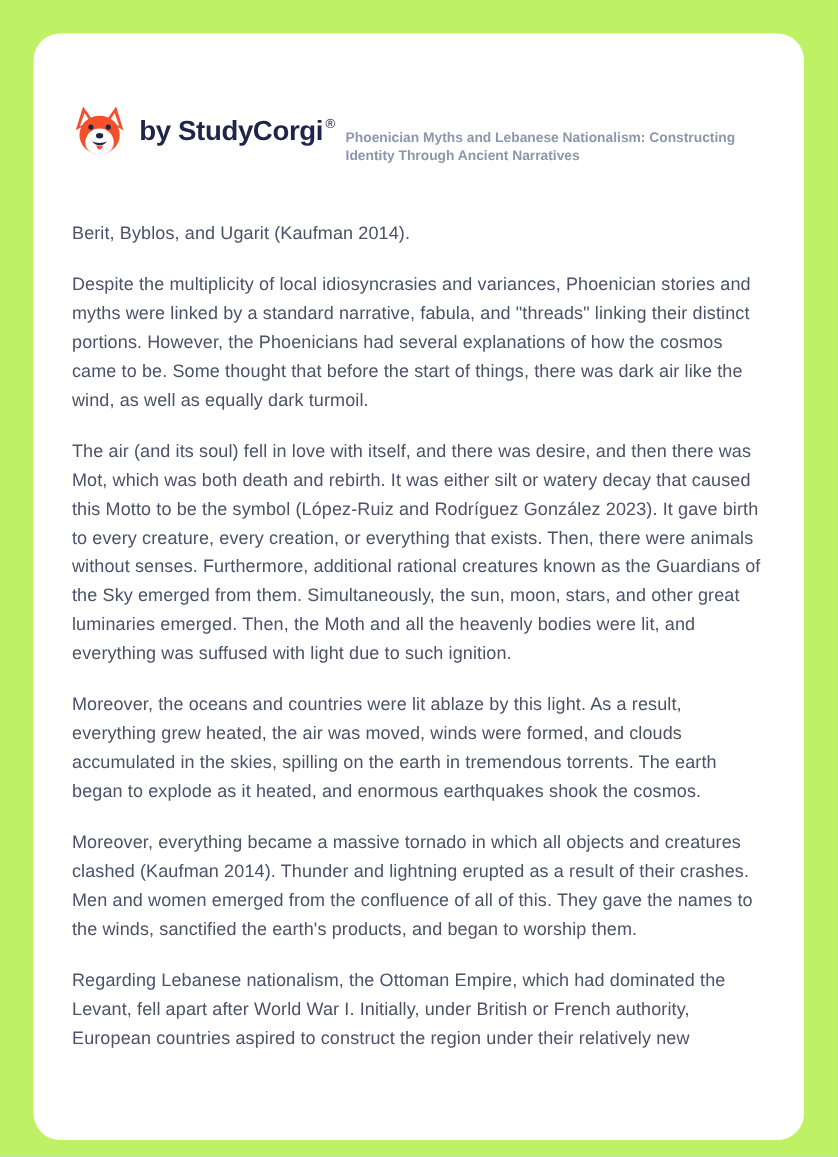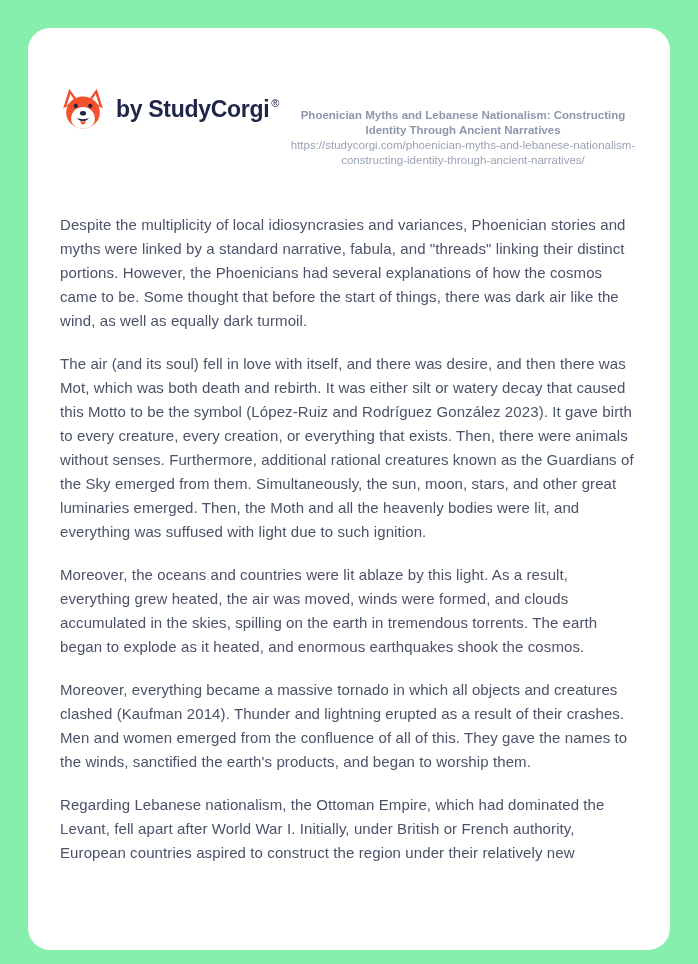--- a/index.html
+++ b/index.html
@@ -5,21 +5,21 @@
   html, body {
     margin: 0;
     padding: 0;
     background: #aecbe9;
     font-family: "Liberation Sans", "DejaVu Sans", sans-serif;
   }
   .page {
     position: relative;
     width: 698px;
     height: 964px;
-    background: #86efac;
+    background: #bef264;
     overflow: hidden;
   }
   .card {
     position: absolute;
     left: 28px;
     top: 28px;
     width: 642px;
     height: 922px;
     box-sizing: border-box;
     background: #ffffff;
@@ -48,21 +48,21 @@
   }
   .brand-reg {
     font-size: 11px;
     font-weight: 400;
     color: #1f2449;
     vertical-align: 10px;
     margin-left: 2px;
   }
   .doc-meta {
     max-width: 350px;
-    text-align: center;
+    text-align: left;
     padding-top: 38px;
   }
   .doc-title {
     font-size: 11.5px;
     line-height: 14.5px;
     font-weight: 700;
     color: #8d97ac;
   }
   .doc-url {
     font-size: 11.5px;
@@ -112,26 +112,26 @@
             <ellipse cx="60" cy="66" rx="8" ry="6" fill="#1f2449"></ellipse>
             <path d="M44 78 C50 90 70 90 76 78 C68 83 52 83 44 78 Z" fill="#1f2449"></path>
             <path d="M53 86 C53 99 67 99 67 86 C62 89 58 89 53 86 Z" fill="#f3502b"></path>
           </svg>
         </span>
         <span class="brand-name"><span>by StudyCorgi</span><span class="brand-reg">®</span></span>
       </div>
 
       <div class="doc-meta">
         <div class="doc-title">Phoenician Myths and Lebanese Nationalism: Constructing Identity Through Ancient Narratives</div>
-        <div class="doc-url">https://studycorgi.com/phoenician-myths-and-lebanese-nationalism-constructing-identity-through-ancient-narratives/</div>
       </div>
 
     </div>
 
     <div class="article">
+      <p>Berit, Byblos, and Ugarit (Kaufman 2014).</p>
       <p>Despite the multiplicity of local idiosyncrasies and variances, Phoenician stories and myths were linked by a standard narrative, fabula, and "threads" linking their distinct portions. However, the Phoenicians had several explanations of how the cosmos came to be. Some thought that before the start of things, there was dark air like the wind, as well as equally dark turmoil.</p>
       <p>The air (and its soul) fell in love with itself, and there was desire, and then there was Mot, which was both death and rebirth. It was either silt or watery decay that caused this Motto to be the symbol (López-Ruiz and Rodríguez González 2023). It gave birth to every creature, every creation, or everything that exists. Then, there were animals without senses. Furthermore, additional rational creatures known as the Guardians of the Sky emerged from them. Simultaneously, the sun, moon, stars, and other great luminaries emerged. Then, the Moth and all the heavenly bodies were lit, and everything was suffused with light due to such ignition.</p>
       <p>Moreover, the oceans and countries were lit ablaze by this light. As a result, everything grew heated, the air was moved, winds were formed, and clouds accumulated in the skies, spilling on the earth in tremendous torrents. The earth began to explode as it heated, and enormous earthquakes shook the cosmos.</p>
       <p>Moreover, everything became a massive tornado in which all objects and creatures clashed (Kaufman 2014). Thunder and lightning erupted as a result of their crashes. Men and women emerged from the confluence of all of this. They gave the names to the winds, sanctified the earth's products, and began to worship them.</p>
       <p>Regarding Lebanese nationalism, the Ottoman Empire, which had dominated the Levant, fell apart after World War I. Initially, under British or French authority, European countries aspired to construct the region under their relatively new</p>
     </div>
 
   </div>
 </div>
 

